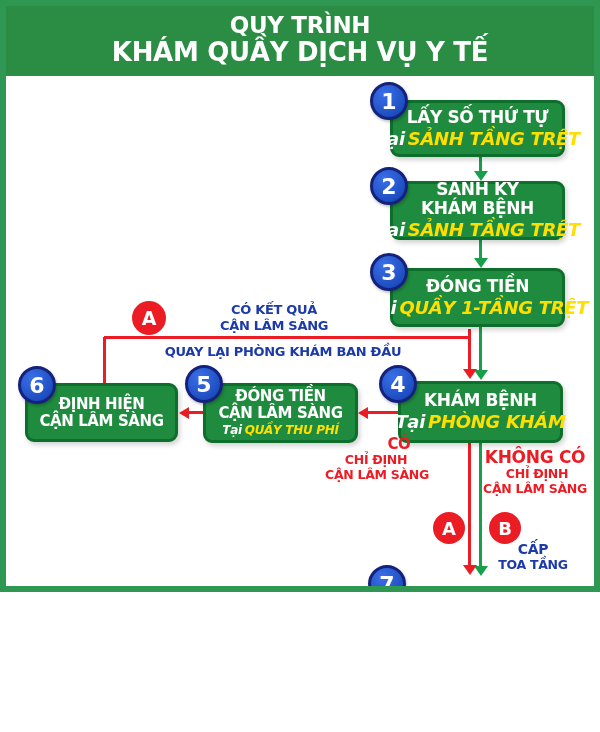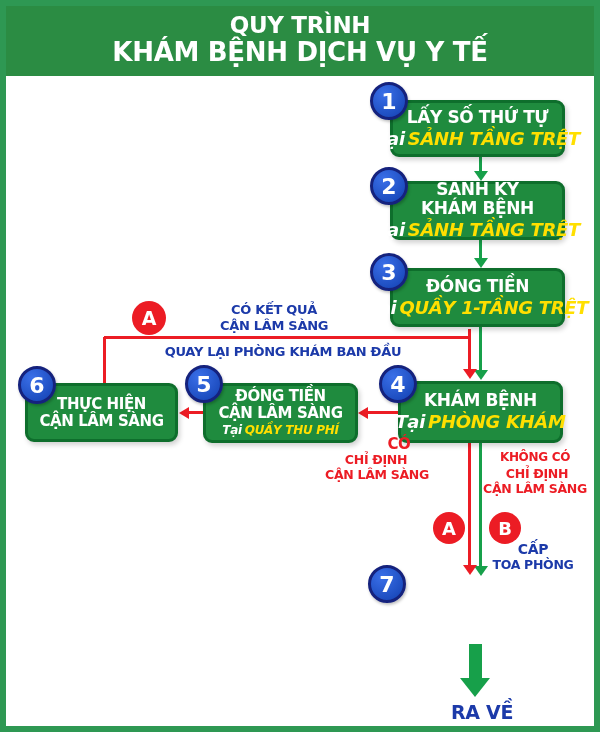--- a/index.html
+++ b/index.html
@@ -2,21 +2,21 @@
 <html style="--green-box: #1F8B3E; --green-dark: #0E6E2C; --green-header: #2B8C43; --green-border: #2E9853; --green-arrow: #17A04A; --blue-circle: #1C50D4; --blue-text: #1C3AA9; --red: #EC1C24; --yellow: #FFDF00; --white: #FFFFFF;"><head>
 <meta charset="utf-8">
 <style>
   :root{
     --green-box:#1F8B3E; --green-dark:#0E6E2C; --green-header:#2B8C43;
     --green-border:#2E9853; --green-arrow:#17A04A; --blue-circle:#1C50D4;
     --blue-text:#1C3AA9; --red:#EC1C24; --yellow:#FFDF00; --white:#FFFFFF;
   }
   html,body{margin:0;padding:0;}
   body{font-family:"DejaVu Sans","Liberation Sans",sans-serif;background:#fff;}
-  .page{position:relative;width:600px;height:732px;background:#fff;overflow:hidden;text-decoration:underline;}
+  .page{position:relative;width:600px;height:592px;background:#fff;overflow:hidden;text-decoration:underline;}
   .frame{position:absolute;inset:0;border:6px solid var(--green-border);z-index:60;pointer-events:none;}
   .header{position:absolute;left:0;top:0;width:600px;height:76px;background:var(--green-header);z-index:1;}
   .htitle{position:absolute;left:50%;transform:translate(-50%,-50%);color:#fff;font-weight:bold;white-space:nowrap;letter-spacing:-0.3px;z-index:2;}
   .box{position:absolute;background:var(--green-box);border:3px solid var(--green-dark);border-radius:9px;
        color:#fff;display:flex;flex-direction:column;align-items:center;justify-content:center;
        text-align:left;box-shadow:2px 3px 5px rgba(0,0,0,.18);line-height:1.12;z-index:5;box-sizing:border-box;}
   .box .t{font-weight:bold;font-size:17px;letter-spacing:-0.4px;white-space:nowrap;}
   .box .t.small{font-size:15px;}
   .box .sub{font-style:italic;font-weight:bold;font-size:18px;color:var(--yellow);white-space:nowrap;letter-spacing:-0.3px;margin-top:2px;}
   .box .sub .tai{color:#fff;font-weight:600;margin-right:3px;}
@@ -42,21 +42,21 @@
   .redt{color:var(--red);}
 </style>
 </head>
 <body>
 
 <div class="page">
   <div class="frame"></div>
 
   <div class="header"></div>
   <div class="htitle" style="top:25px;font-size:23px;">QUY TRÌNH</div>
-  <div class="htitle" style="top:52px;font-size:26px;">KHÁM BỆNH DỊCH VỤ Y TẾ</div>
+  <div class="htitle" style="top:52px;font-size:26px;">KHÁM QUẦY DỊCH VỤ Y TẾ</div>
 
   <div class="vline green" style="left:479px;top:157px;height:14px;"></div>
   <div class="head-down g" style="left:474px;top:171px;"></div>
 
   <div class="vline green" style="left:479px;top:240px;height:18px;"></div>
   <div class="head-down g" style="left:474px;top:258px;"></div>
 
   <div class="vline green" style="left:479px;top:327px;height:43px;"></div>
   <div class="head-down g" style="left:474px;top:370px;"></div>
 
@@ -107,40 +107,40 @@
   <div class="badge" style="left:379px;top:365px;">4</div>
 
   <div class="box" style="left:203px;top:383px;width:155px;height:60px;">
     <div class="t small">ĐÓNG TIỀN</div>
     <div class="t small">CẬN LÂM SÀNG</div>
     <div class="sub" style="font-size:12px;"><span class="tai">Tại</span><span>QUẦY THU PHÍ</span></div>
   </div>
   <div class="badge" style="left:185px;top:365px;">5</div>
 
   <div class="box" style="left:25px;top:383px;width:153px;height:59px;">
-    <div class="t small">THỰC HIỆN</div>
+    <div class="t small">ĐỊNH HIỆN</div>
     <div class="t small">CẬN LÂM SÀNG</div>
   </div>
   <div class="badge" style="left:18px;top:366px;">6</div>
 
   <div class="badge" style="left:368px;top:565px;">7</div>
 
   <div class="rcircle" style="left:132px;top:301px;width:34px;height:34px;font-size:19px;">A</div>
   <div class="rcircle" style="left:433px;top:512px;width:32px;height:32px;font-size:18px;">A</div>
   <div class="rcircle" style="left:489px;top:512px;width:32px;height:32px;font-size:18px;">B</div>
 
   <div class="lbl bluet" style="left:274px;top:309px;font-size:13px;">CÓ KẾT QUẢ</div>
   <div class="lbl bluet" style="left:274px;top:325px;font-size:13px;">CẬN LÂM SÀNG</div>
   <div class="lbl bluet" style="left:283px;top:351px;font-size:13px;">QUAY LẠI PHÒNG KHÁM BAN ĐẦU</div>
 
   <div class="lbl redt" style="left:378px;top:444px;font-size:15px;margin-left:21px;">CÓ</div>
   <div class="lbl redt" style="left:376px;top:459px;font-size:12.5px;">CHỈ ĐỊNH</div>
   <div class="lbl redt" style="left:377px;top:474px;font-size:12.5px;">CẬN LÂM SÀNG</div>
 
-  <div class="lbl redt" style="left:535px;top:457px;font-size:12px;">KHÔNG CÓ</div>
+  <div class="lbl redt" style="left:535px;top:457px;font-size:17px;">KHÔNG CÓ</div>
   <div class="lbl redt" style="left:537px;top:473px;font-size:12.5px;">CHỈ ĐỊNH</div>
   <div class="lbl redt" style="left:535px;top:488px;font-size:12.5px;">CẬN LÂM SÀNG</div>
 
   <div class="lbl bluet" style="left:533px;top:549px;font-size:14px;">CẤP</div>
-  <div class="lbl bluet" style="left:533px;top:564px;font-size:12.5px;">TOA PHÒNG</div>
+  <div class="lbl bluet" style="left:533px;top:564px;font-size:12.5px;">TOA TẦNG</div>
 
   <div class="lbl bluet" style="left:482px;top:712px;font-size:19px;">RA VỀ</div>
 </div>
 
 </body></html>

